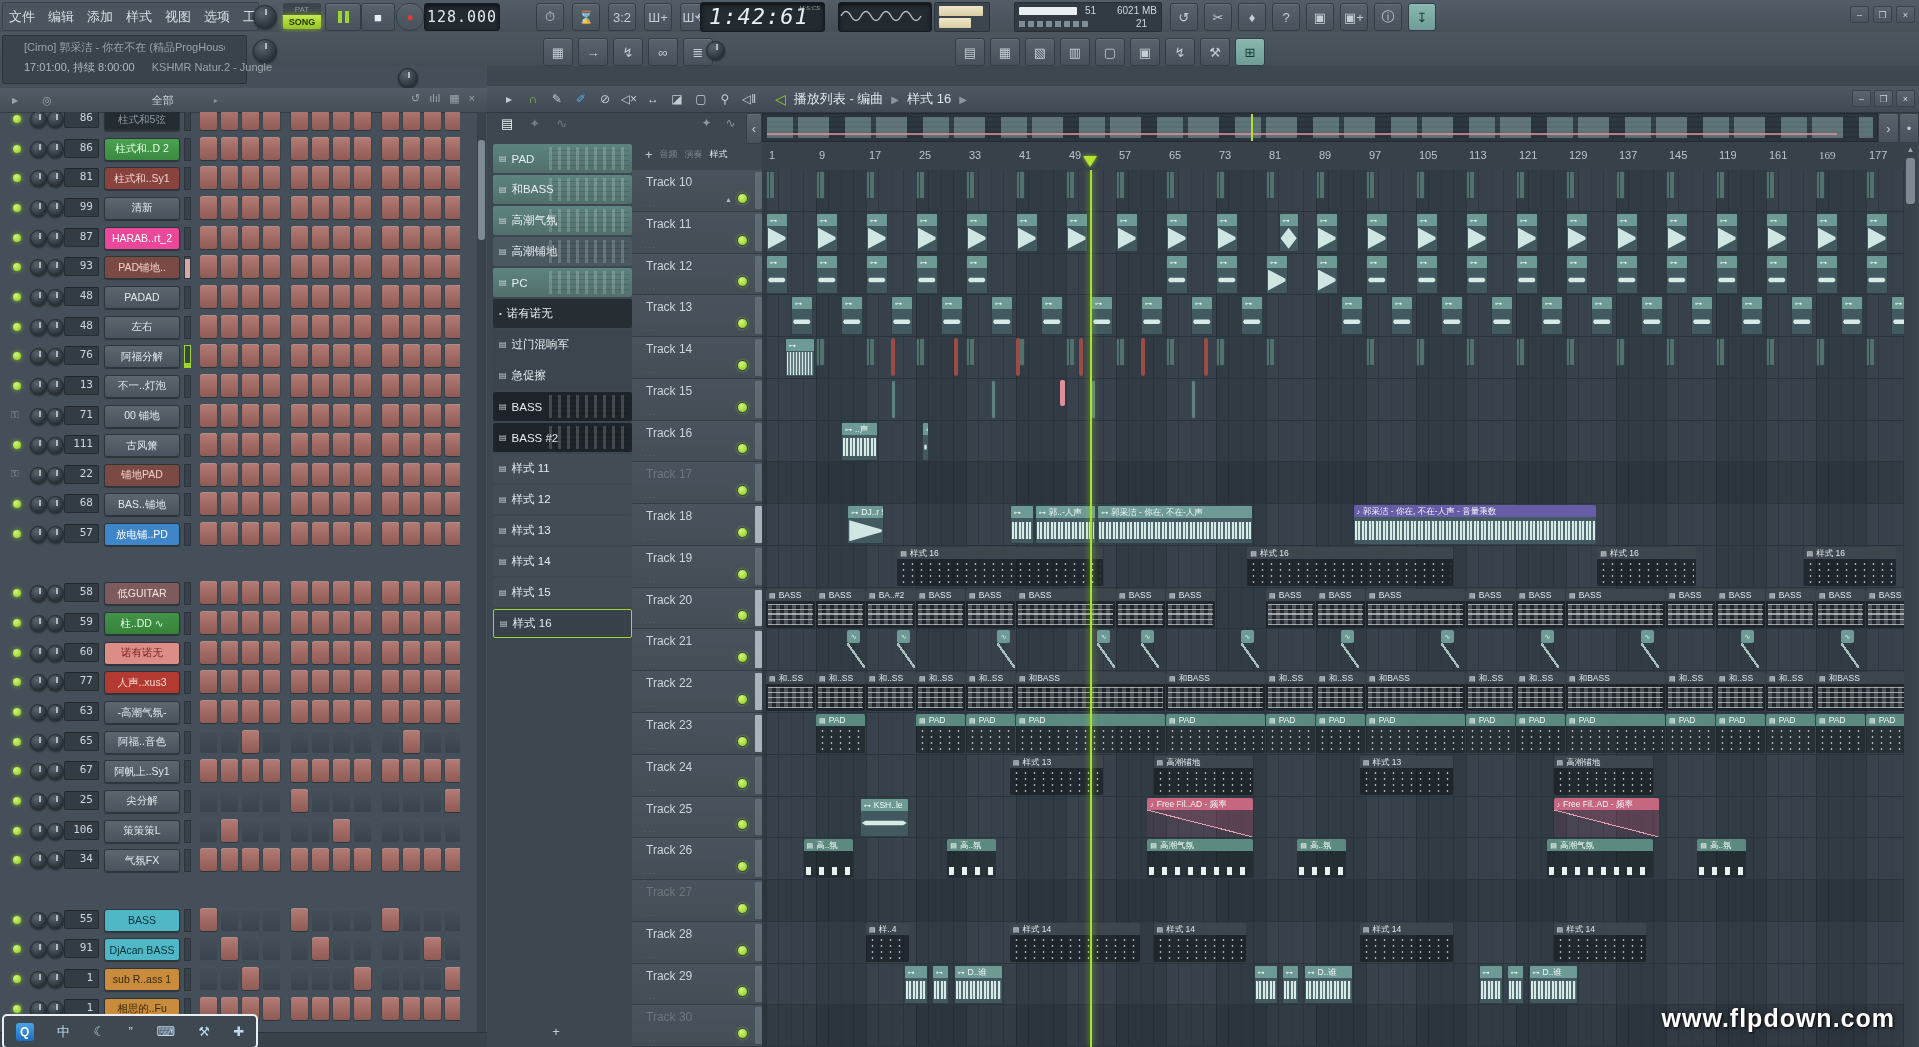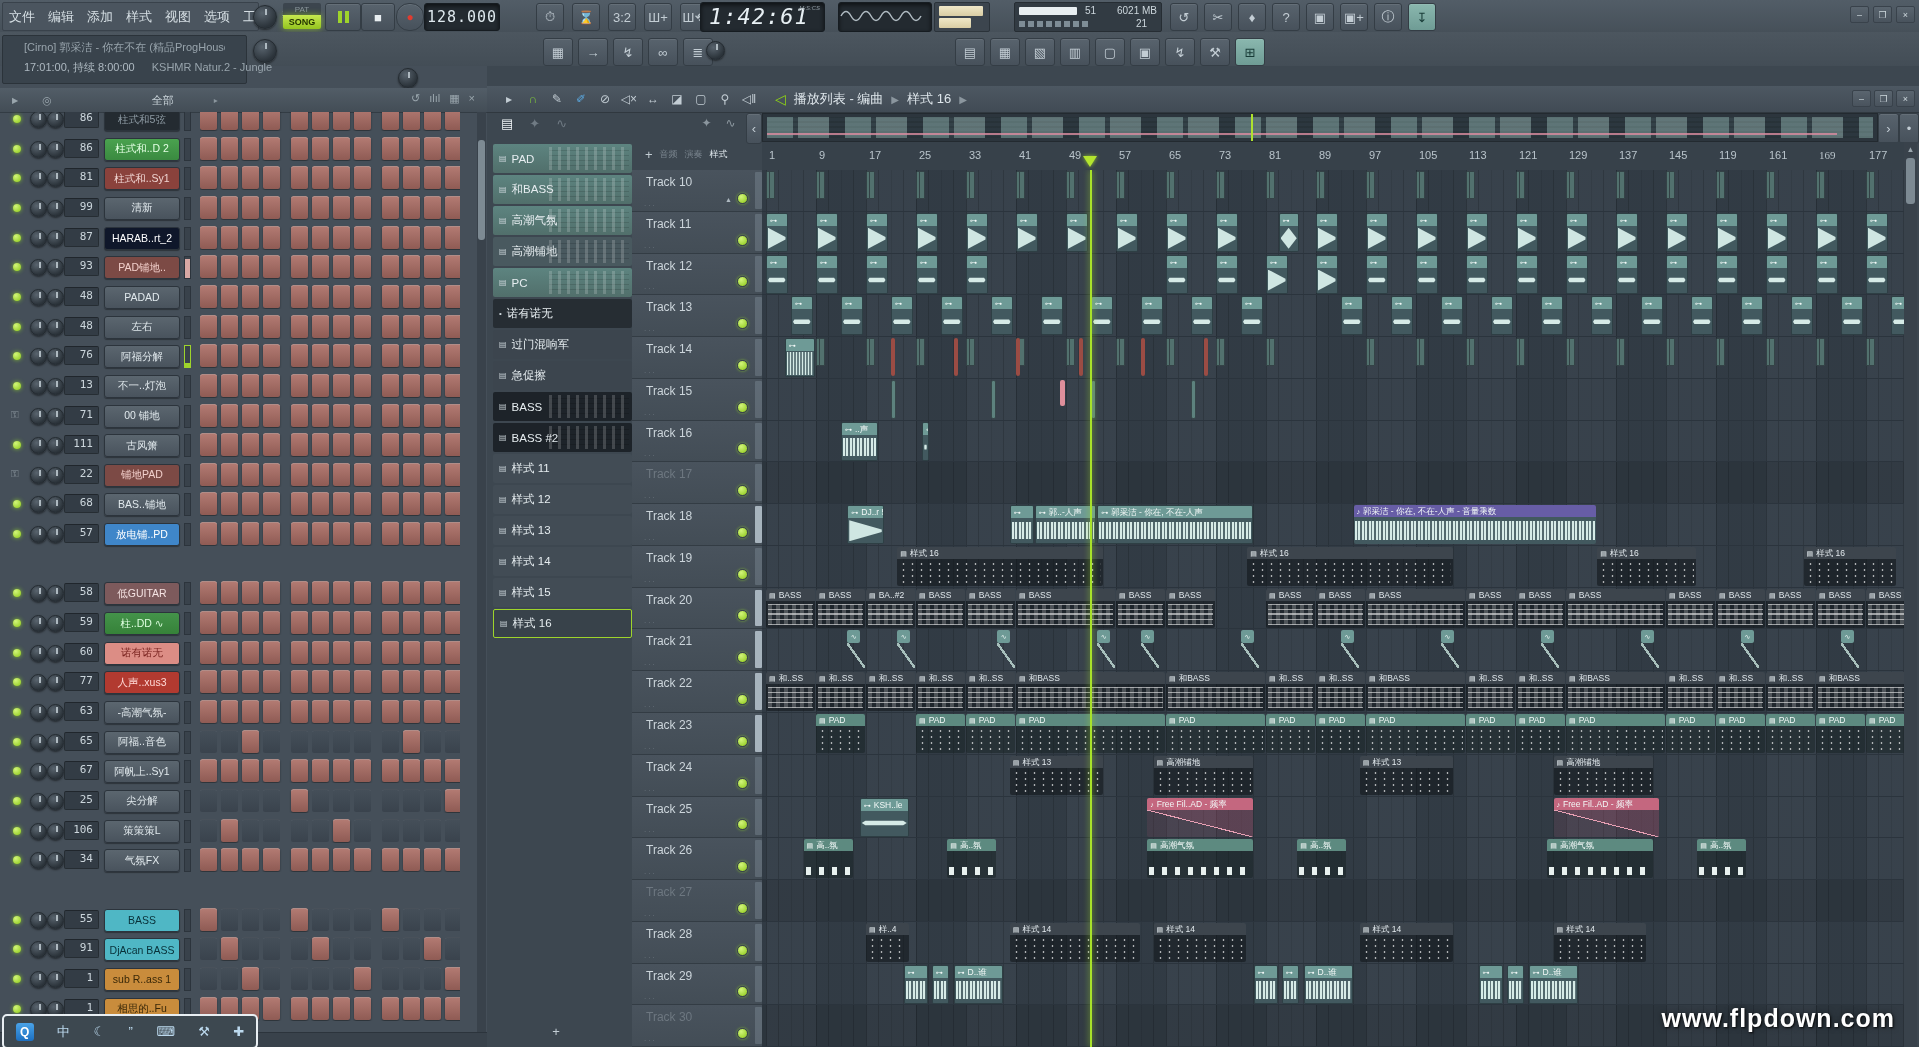--- a/index.html
+++ b/index.html
@@ -88,21 +88,21 @@
           font-size:10.5px;display:flex;align-items:center;justify-content:center;
           border:1px solid #2c343c;box-shadow:0 1px 1px rgba(0,0,0,.35);white-space:nowrap;overflow:hidden;}
   .meter{position:absolute;left:184px;top:4px;width:5px;height:21px;background:#39424b;border:1px solid #2c343c;}
   .meter.pink i, .meter.green i{position:absolute;left:0;bottom:0;width:100%;display:block;}
   .meter.pink i{height:90%;background:#d8a8a4;} .meter.green{border-color:#9ed42b;} .meter.green i{height:20%;background:#9ed42b;}
   .c-gray{background:linear-gradient(#5b666f,#49535d);color:#e0e8ec;}
   .c-dark{background:#242b31;color:#8d9aa3;}
   .c-green{background:linear-gradient(#4aa24f,#3a8a40);color:#e4ffe4;}
   .c-green2{background:linear-gradient(#44934a,#368239);color:#dfffe0;}
   .c-maroon{background:#8a423c;color:#f0d5d2;}
-  .c-red{background:#0f172a;color:#ffffff;text-align:center;}
+  .c-red{background:#ec4899;color:#ffffff;text-align:center;}
   .c-red2{background:#b23a30;color:#ffd9d6;}
   .c-brick{background:#7c4a45;color:#f2cfcb;}
   .c-blue{background:#3f86c9;color:#ffffff;}
   .c-mauve{background:#7d5a5c;color:#f5e3e3;}
   .c-salmon{background:#dc8d85;color:#7a2420;}
   .c-cyan{background:#4fb7c5;color:#083038;}
   .c-orange{background:#c98c3c;color:#3a2808;}
   .steps{position:absolute;left:200px;top:3px;width:260px;height:24px;overflow:hidden;white-space:nowrap;}
   .cell{display:inline-block;width:17px;height:23px;border-radius:2.5px;margin-right:4px;vertical-align:top;}
   .cell.on{background:linear-gradient(#b27a72,#8f5b54);border-top:1px solid rgba(255,255,255,.3);

